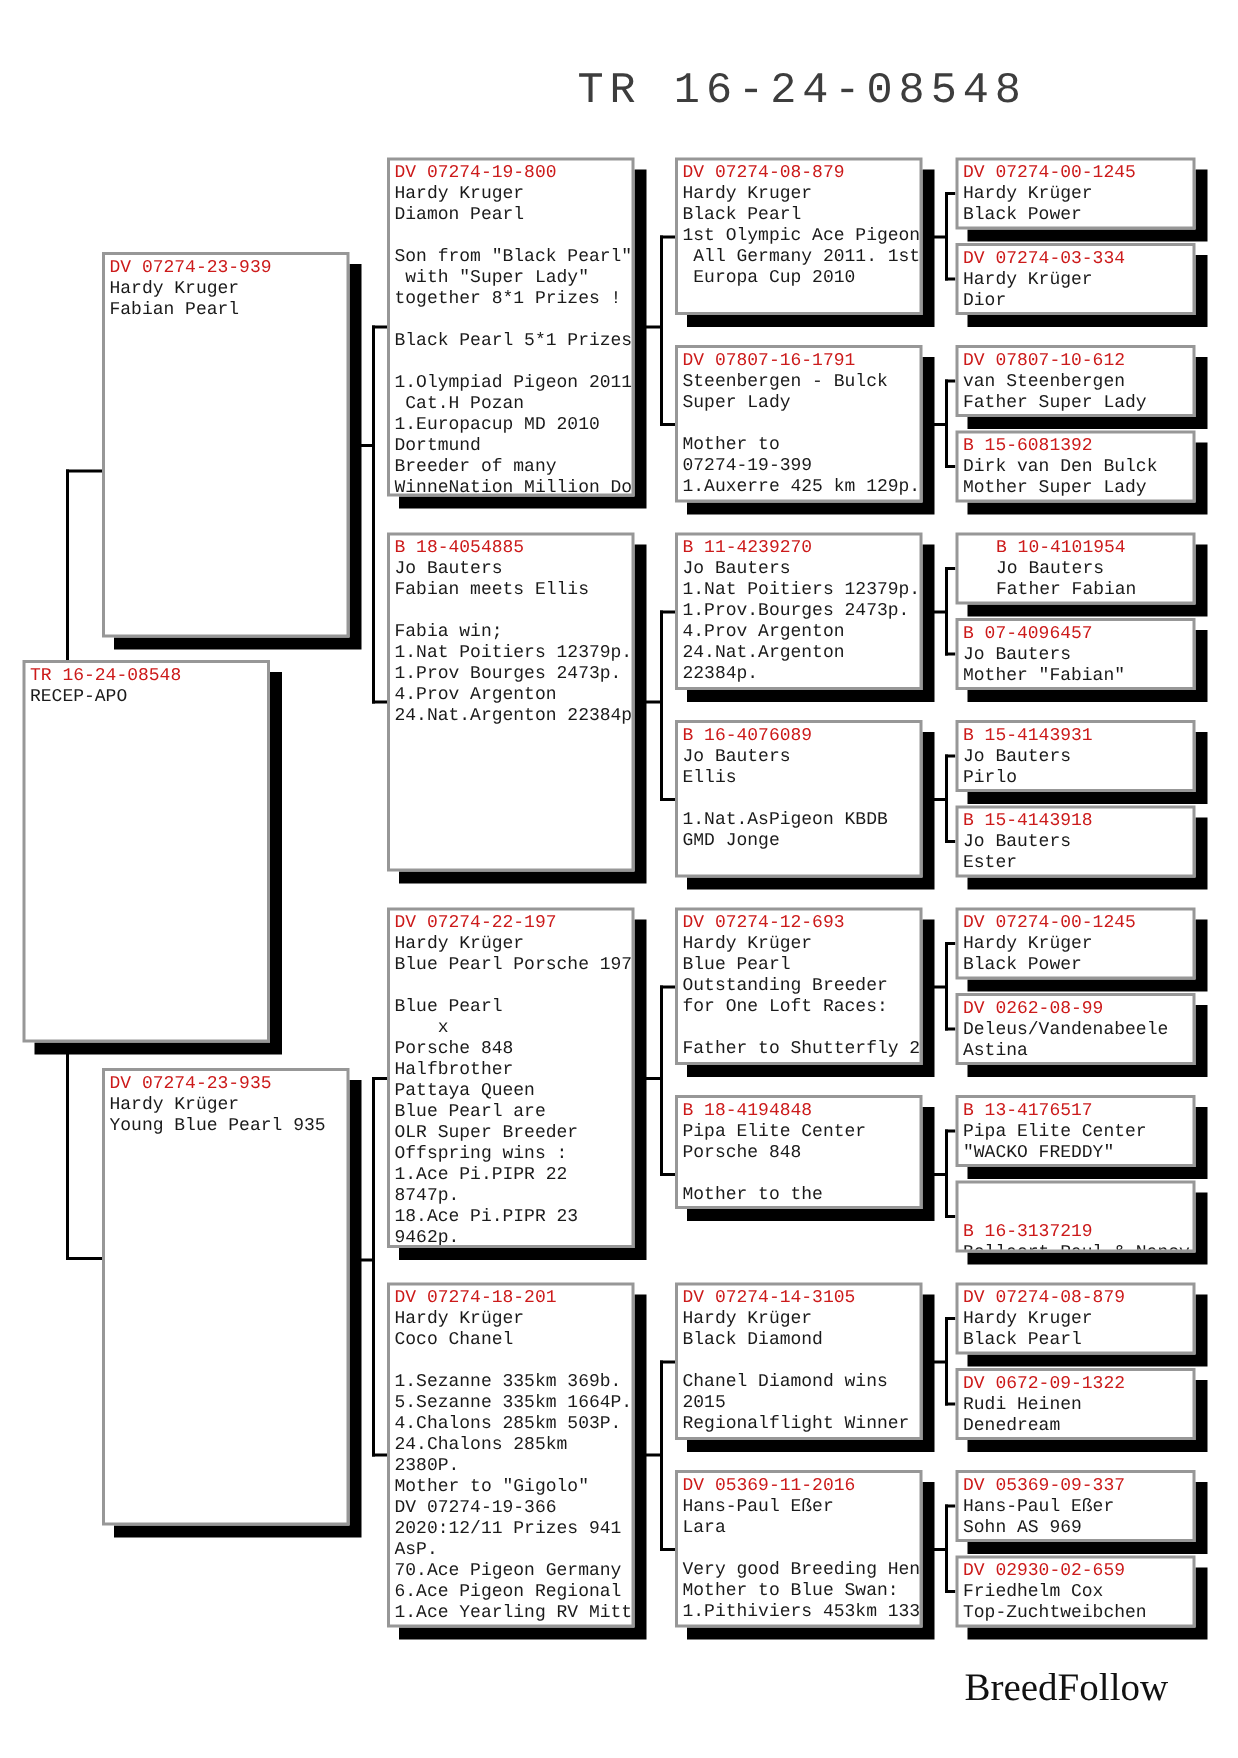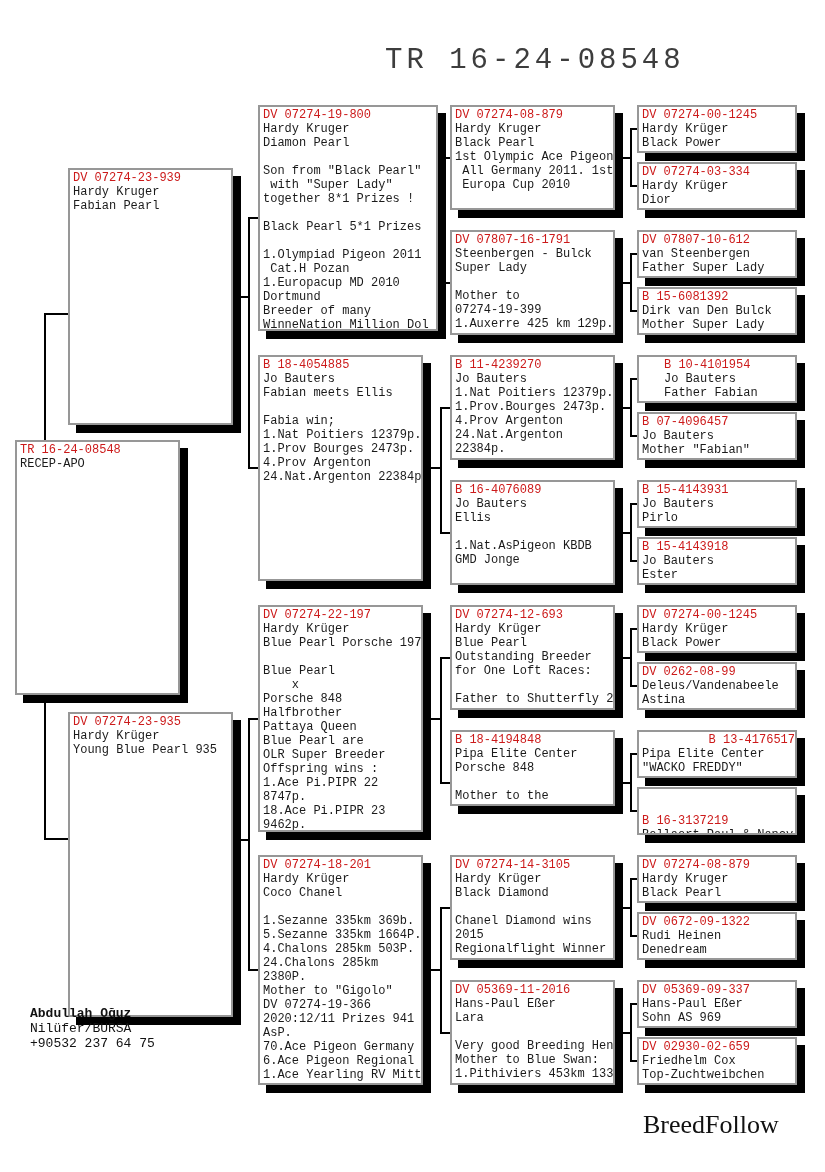--- a/index.html
+++ b/index.html
@@ -92,21 +92,21 @@
       <div class="pbox" style="left: 68px; top: 168px; width: 165px; height: 257px;">
         <div class="tline" style="color: rgb(204, 26, 26);">DV 07274-23-939</div>
         <div class="tline">Hardy Kruger</div>
         <div class="tline">Fabian Pearl</div>
       </div>
       <div class="pbox" style="left: 68px; top: 712px; width: 165px; height: 305px;">
         <div class="tline" style="color: rgb(204, 26, 26);">DV 07274-23-935</div>
         <div class="tline">Hardy Krüger</div>
         <div class="tline">Young Blue Pearl 935</div>
       </div>
-      <div class="pbox" style="left: 258px; top: 105px; width: 180px; height: 226px;">
+      <div class="pbox" style="left: 258px; top: 105px; width: 165px; height: 226px;">
         <div class="tline" style="color: rgb(204, 26, 26);">DV 07274-19-800</div>
         <div class="tline">Hardy Kruger</div>
         <div class="tline">Diamon Pearl</div>
         <div class="tline"></div>
         <div class="tline">Son from "Black Pearl"</div>
         <div class="tline"> with "Super Lady"</div>
         <div class="tline">together 8*1 Prizes !</div>
         <div class="tline"></div>
         <div class="tline">Black Pearl 5*1 Prizes</div>
         <div class="tline"></div>
@@ -278,21 +278,21 @@
         <div class="tline" style="color: rgb(204, 26, 26);">DV 07274-00-1245</div>
         <div class="tline">Hardy Krüger</div>
         <div class="tline">Black Power</div>
       </div>
       <div class="pbox" style="left: 637px; top: 662px; width: 160px; height: 48px;">
         <div class="tline" style="color: rgb(204, 26, 26);">DV 0262-08-99</div>
         <div class="tline">Deleus/Vandenabeele</div>
         <div class="tline">Astina</div>
       </div>
       <div class="pbox" style="left: 637px; top: 730px; width: 160px; height: 48px;">
-        <div class="tline" style="color: rgb(204, 26, 26); text-align: right;">B 13-4176517</div>
+        <div class="tline" style="color: rgb(204, 26, 26);">B 13-4176517</div>
         <div class="tline">Pipa Elite Center</div>
         <div class="tline">"WACKO FREDDY"</div>
       </div>
       <div class="pbox" style="left: 637px; top: 787px; width: 160px; height: 48px;">
         <div class="tline" style="color: rgb(204, 26, 26); margin-top: 24px;">B 16-3137219</div>
         <div class="tline">Bellaert Paul &amp; Nancy</div>
         <div class="tline">Angel</div>
       </div>
       <div class="pbox" style="left: 637px; top: 855px; width: 160px; height: 48px;">
         <div class="tline" style="color: rgb(204, 26, 26);">DV 07274-08-879</div>
@@ -308,19 +308,14 @@
         <div class="tline" style="color: rgb(204, 26, 26);">DV 05369-09-337</div>
         <div class="tline">Hans-Paul Eßer</div>
         <div class="tline">Sohn AS 969</div>
       </div>
       <div class="pbox" style="left: 637px; top: 1037px; width: 160px; height: 48px;">
         <div class="tline" style="color: rgb(204, 26, 26);">DV 02930-02-659</div>
         <div class="tline">Friedhelm Cox</div>
         <div class="tline">Top-Zuchtweibchen</div>
       </div>
     </div>
-  <div id="contact">
-    <div class="cname">Abdullah Oğuz</div>
-    <div>Nilüfer/BURSA</div>
-    <div>+90532 237 64 75</div>
-  </div>
   <div id="logo">BreedFollow</div>
 </div>
 
 </body></html>

